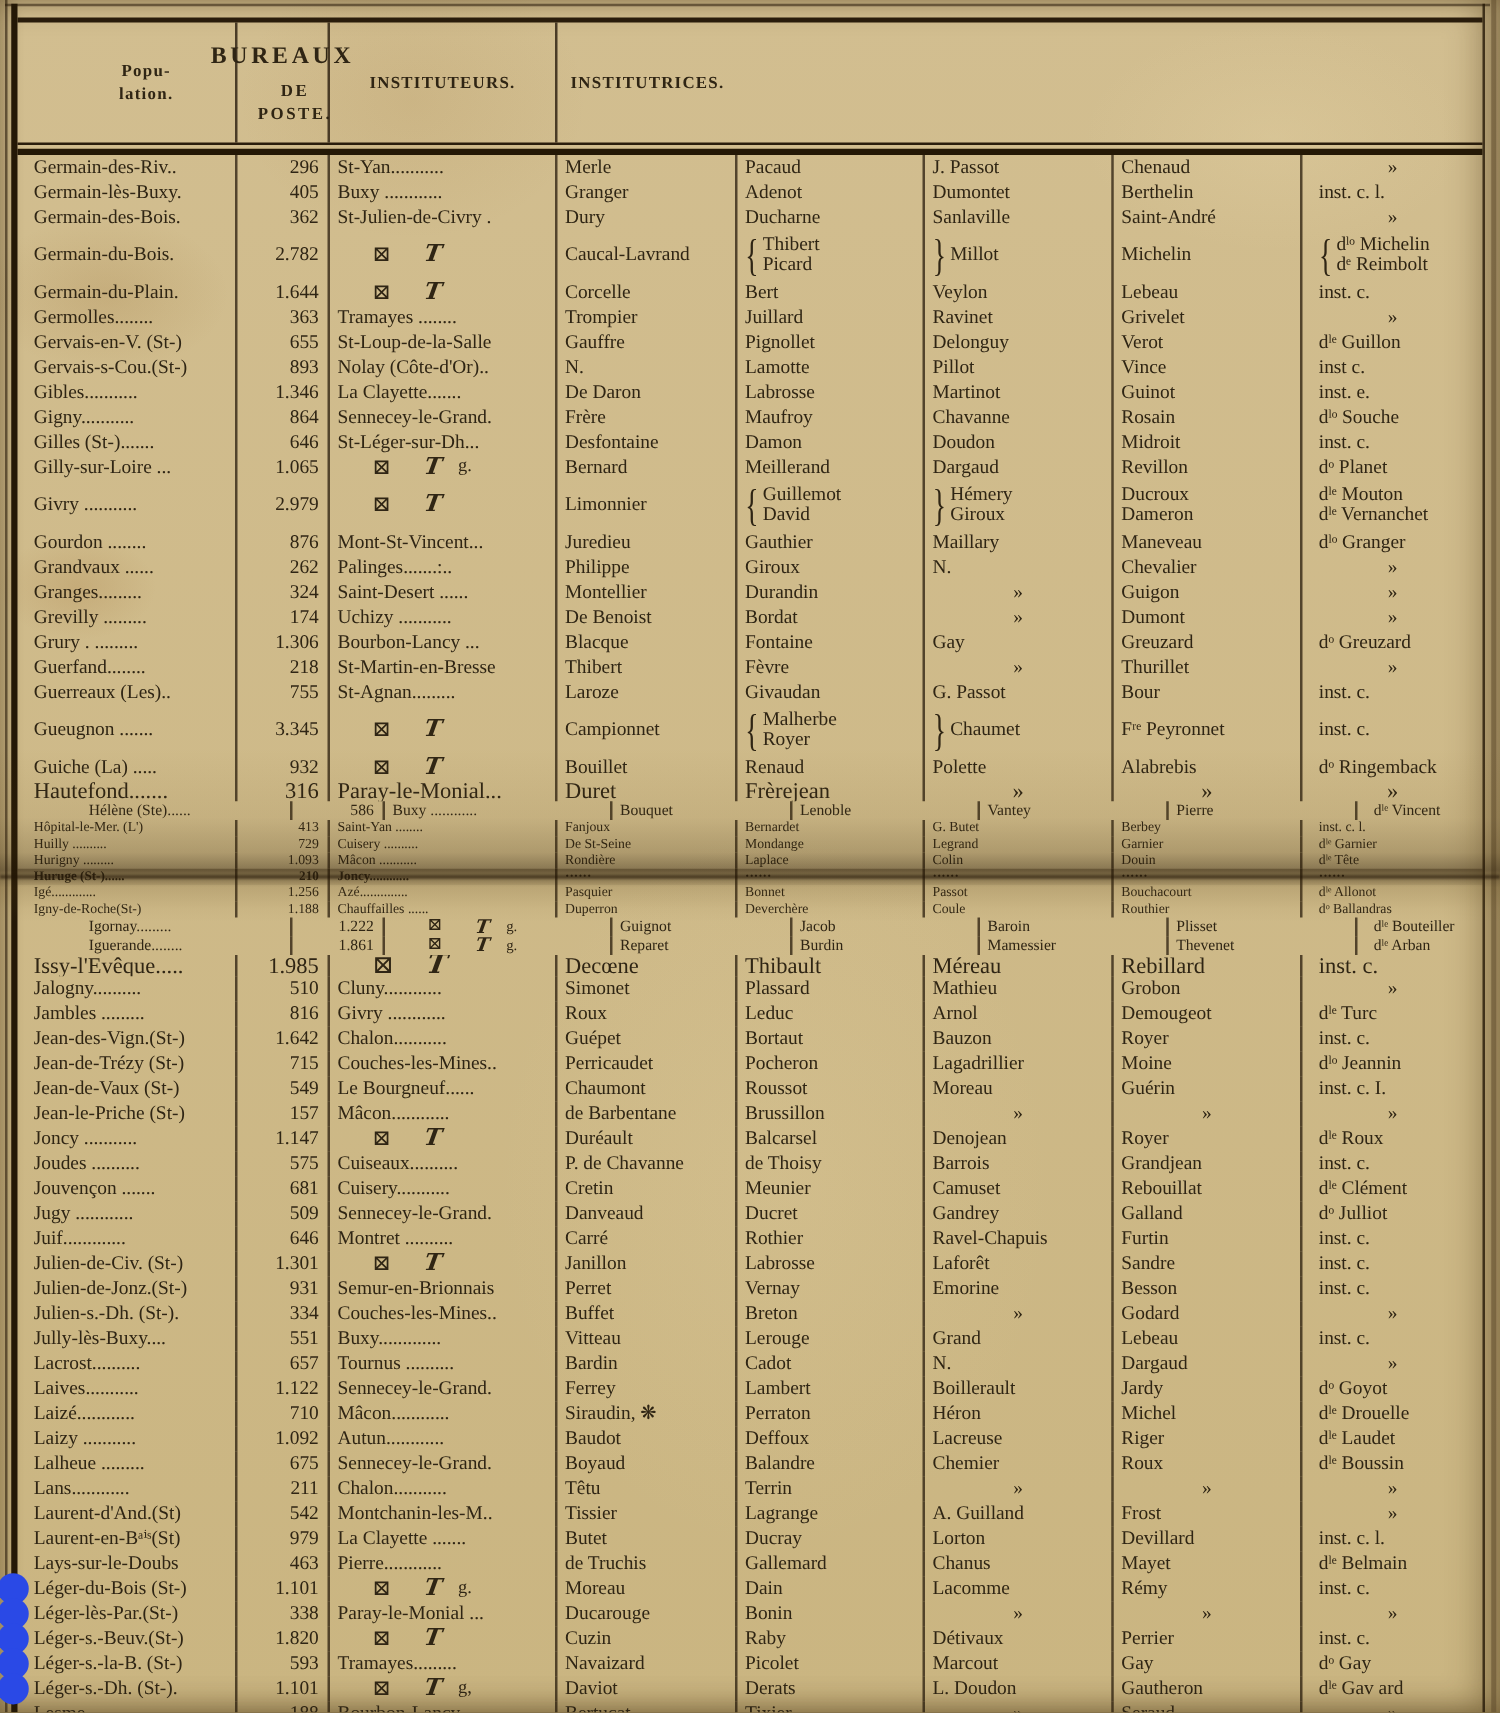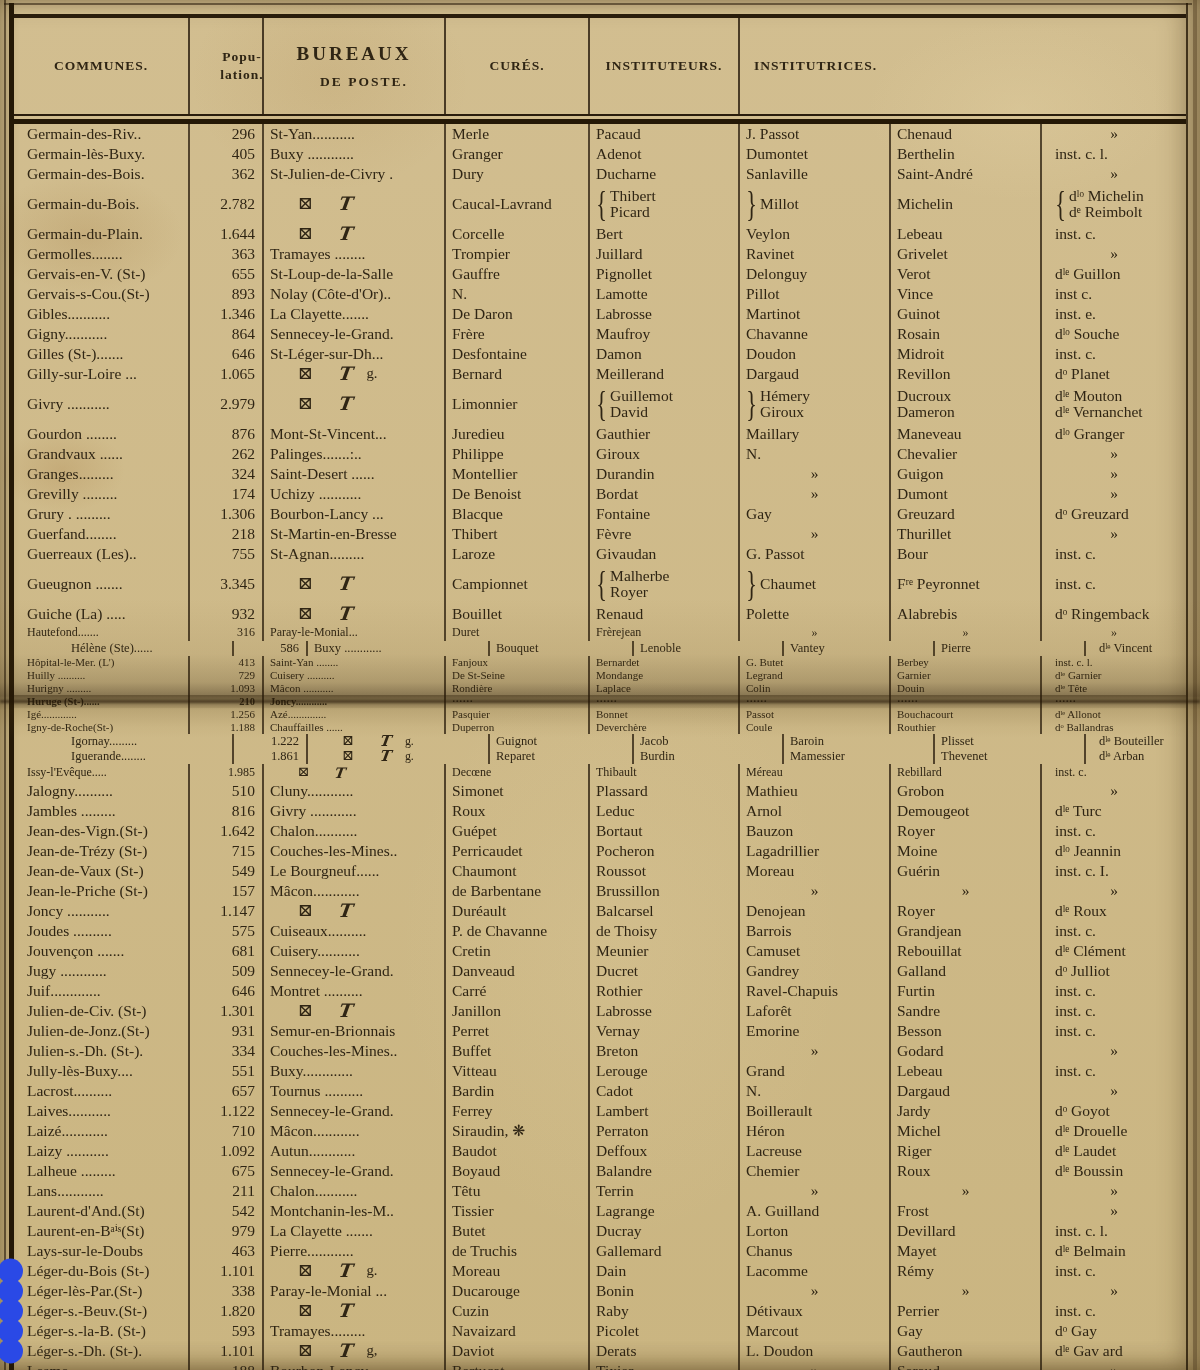--- a/index.html
+++ b/index.html
@@ -35,21 +35,21 @@
   .thead .hcell:last-child{border-right:none;}
   .h-communes{font-size:17px;letter-spacing:1.5px;}
   .h-pop{font-size:14.5px;letter-spacing:.4px;margin-left:32px;}
   .h-bureaux .top{font-size:19px;letter-spacing:3px;}
   .h-bureaux .bot{font-size:13.5px;letter-spacing:2px;margin-top:6px;margin-left:20px;}
   .thickrule{height:5px;background:#241806;margin-top:3px;}
 
   .rows{position:relative;}
   .row{position:relative;height:20px;font-size:15.5px;}
   .row.tall{height:40px;}
-  .row.sq0{height:17px;font-size:12px;text-align:center;}
+  .row.sq0{height:17px;font-size:18px;text-align:center;}
   .row.sq1{height:15px;font-size:12.5px;padding-left:44px;}
   .row.sq2{height:13px;font-size:11px;filter:blur(.25px);}
   .row.foldrow{height:13px;font-size:10.5px;filter:blur(.55px);font-weight:bold;
     background:linear-gradient(to bottom,rgba(48,32,8,.38),rgba(48,32,8,.08));}
   .cell{display:flex;align-items:center;border-right:2px solid rgba(40,28,12,.75);
     overflow:hidden;padding:0 0 0 6px;line-height:1.06;}
   .cell:last-child{border-right:none;}
   .cell .txt{white-space:pre-line;}
   .col-c{padding-left:13px;}
   .col-p{justify-content:flex-end;padding:0 7px 0 0;}
@@ -77,25 +77,23 @@
 
 <div class="page">
   <div class="tl1"></div>
   <div class="bl1"></div>
   <div class="bl2"></div>
   <div class="br1"></div>
   <div class="br2"></div>
 
   <div class="frame">
     <div class="thead grid8">
-      <div class="hcell h-communes"><span>COMMUNES.</span></div>
       <div class="hcell h-pop"><span>Popu-
 lation.</span></div>
       <div class="hcell h-bureaux"><span class="top">BUREAUX</span><span class="bot">DE POSTE.</span></div>
-      <div class="hcell"><span>CURÉS.</span></div>
       <div class="hcell"><span>INSTITUTEURS.</span></div>
       <div class="hcell"><span>INSTITUTRICES.</span></div>
     </div>
     <div class="thickrule"></div>
     <div class="rows">
         <div class="row grid8">
           <div class="cell col-c">
             <span class="txt">Germain-des-Riv..</span>
           </div>
           <div class="cell col-p">

